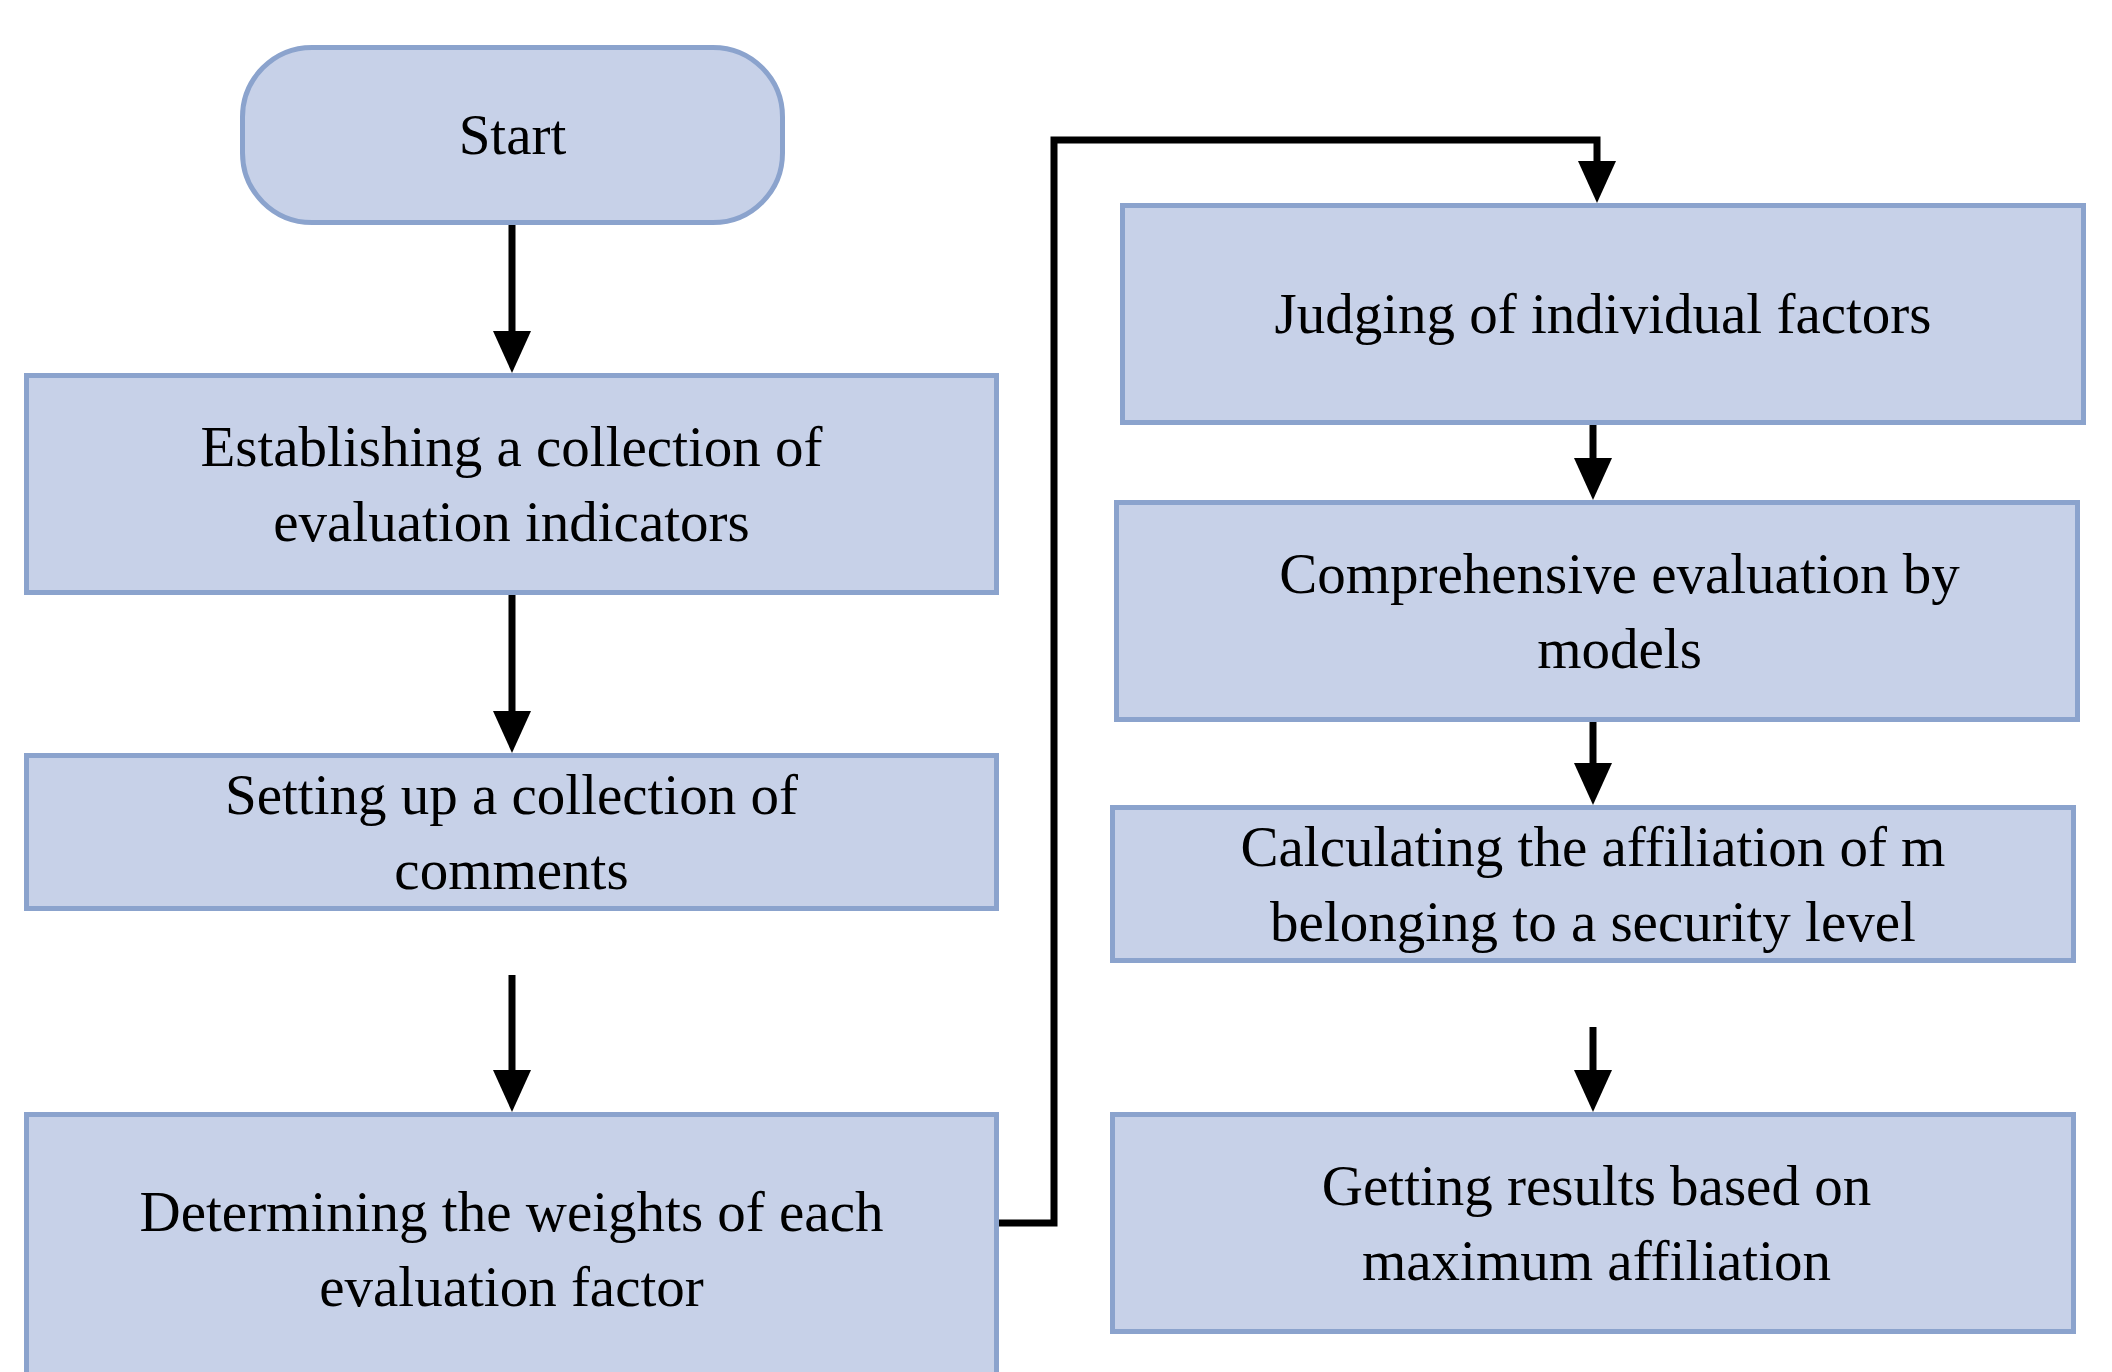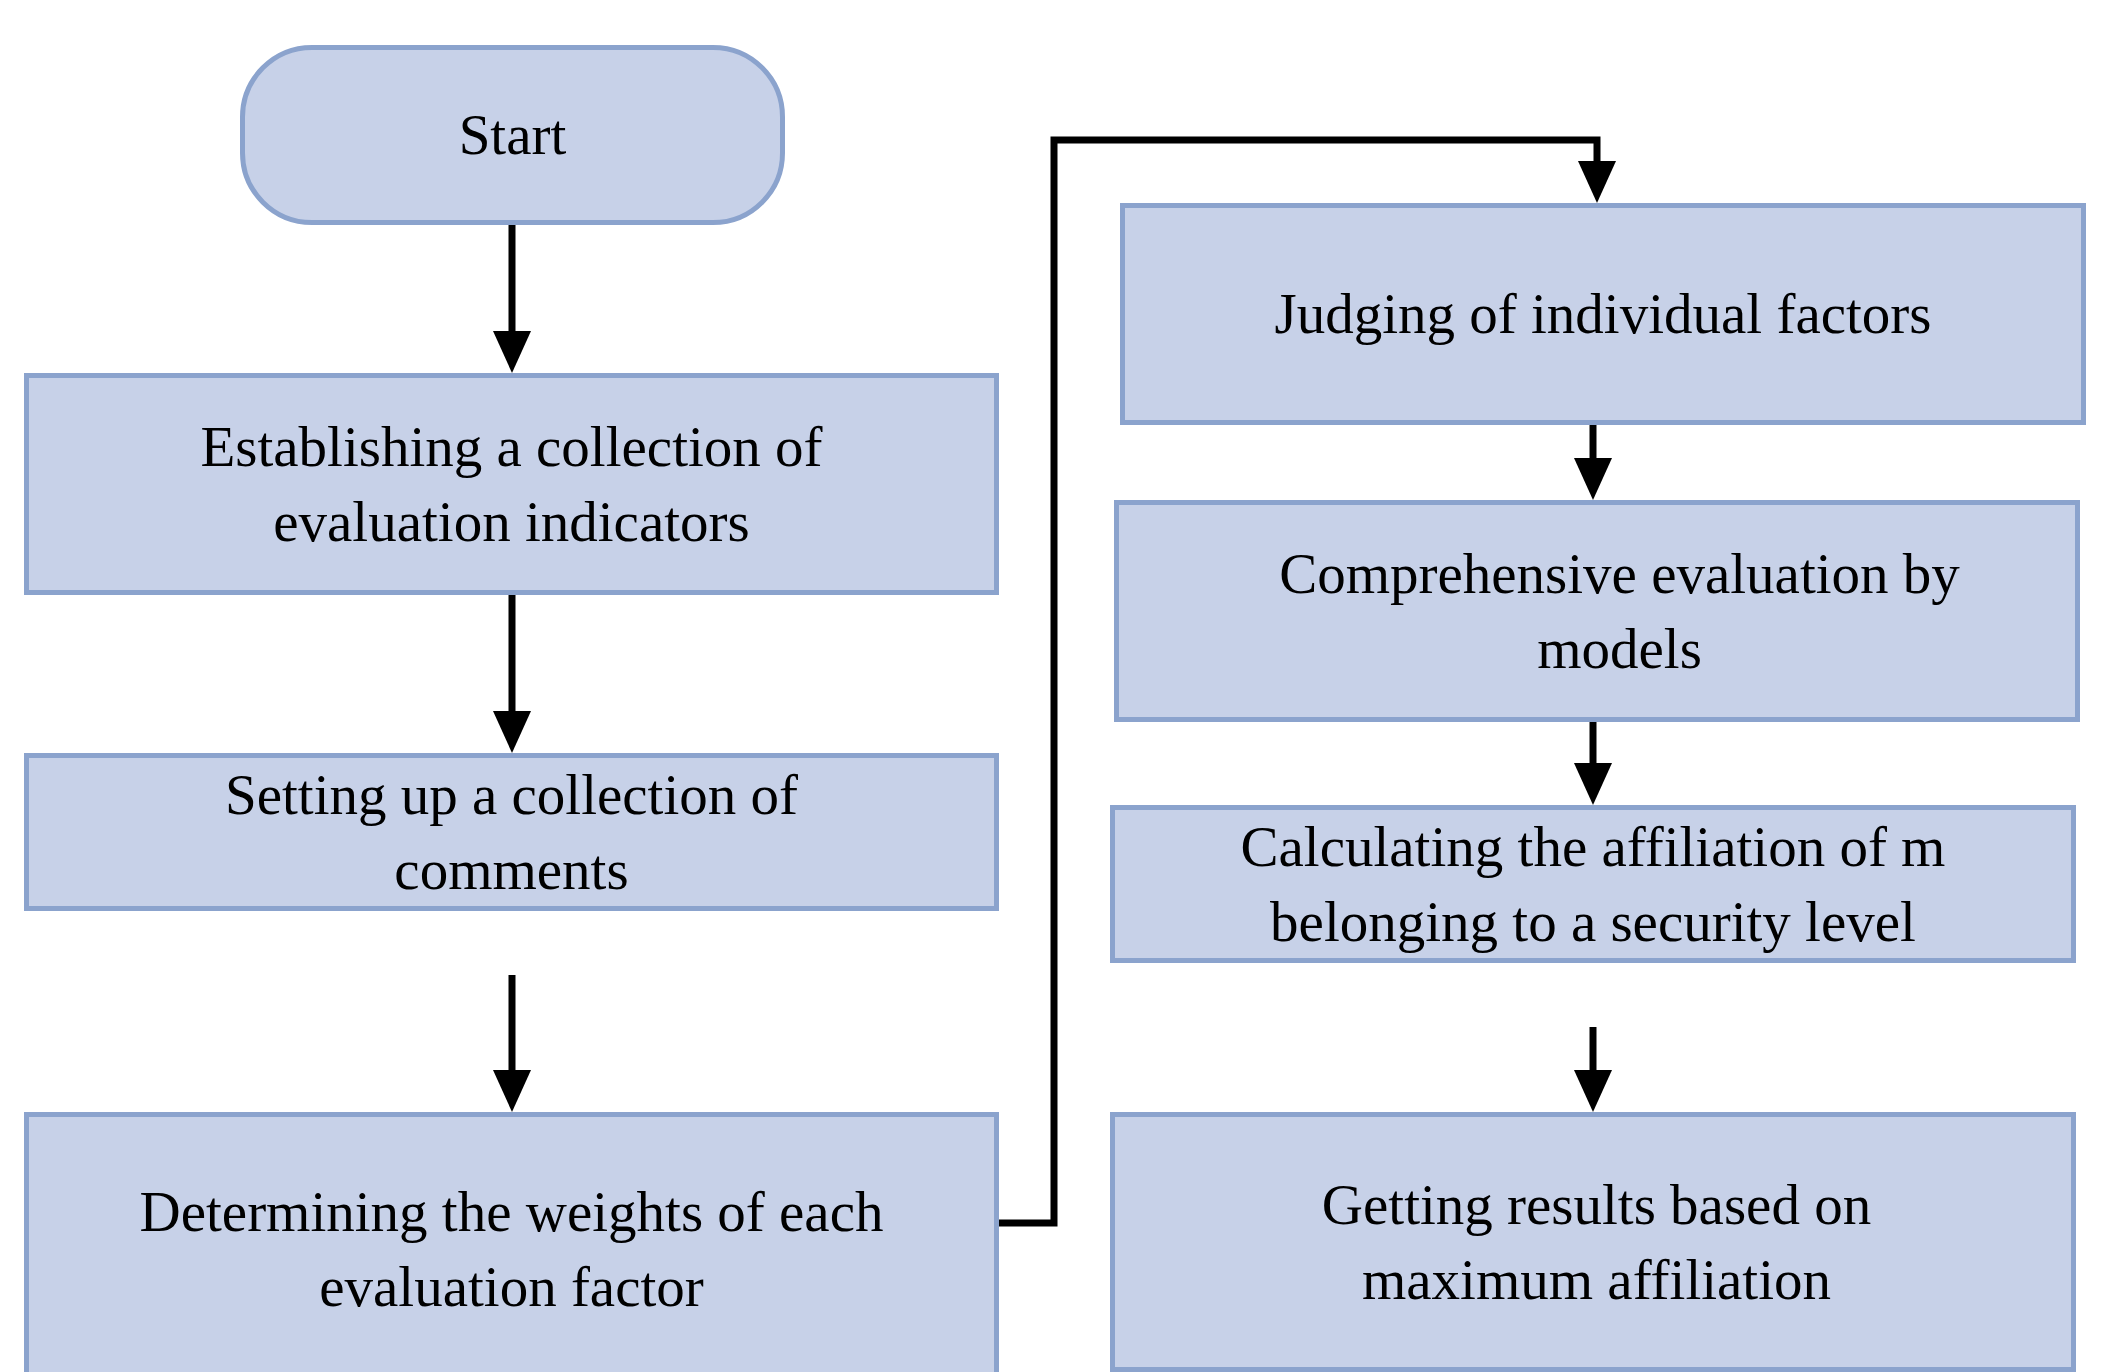--- a/index.html
+++ b/index.html
@@ -41,21 +41,21 @@
     white-space: pre-line;
     padding: 0 20px;
   }
   #node-start { left: 240px; top: 45px; width: 545px; height: 180px; border-radius: 72px; }
   #node-l1 { left: 24px;   top: 373px;  width: 975px; height: 222px; }
   #node-l2 { left: 24px;   top: 753px;  width: 975px; height: 158px; }
   #node-l3 { left: 24px;   top: 1112px; width: 975px; height: 274px; }
   #node-r1 { left: 1110px; top: 203px;  width: 966px; height: 222px; margin-left: 10px; }
   #node-r2 { left: 1114px; top: 500px;  width: 966px; height: 222px; padding-left: 45px; }
   #node-r3 { left: 1110px; top: 805px;  width: 966px; height: 158px; justify-content: center; }
-  #node-r4 { left: 1110px; top: 1112px; width: 966px; height: 260px; padding-left: 7px; }
+  #node-r4 { left: 1110px; top: 1112px; width: 966px; height: 222px; padding-left: 7px; }
 </style>
 </head>
 <body>
 
 <div class="canvas">
 
   <svg class="connector-layer" viewBox="0 0 2112 1372" xmlns="http://www.w3.org/2000/svg">
 
     <g>
       <path d="M512 225 V331" stroke="#000" stroke-width="7" fill="none"></path>

